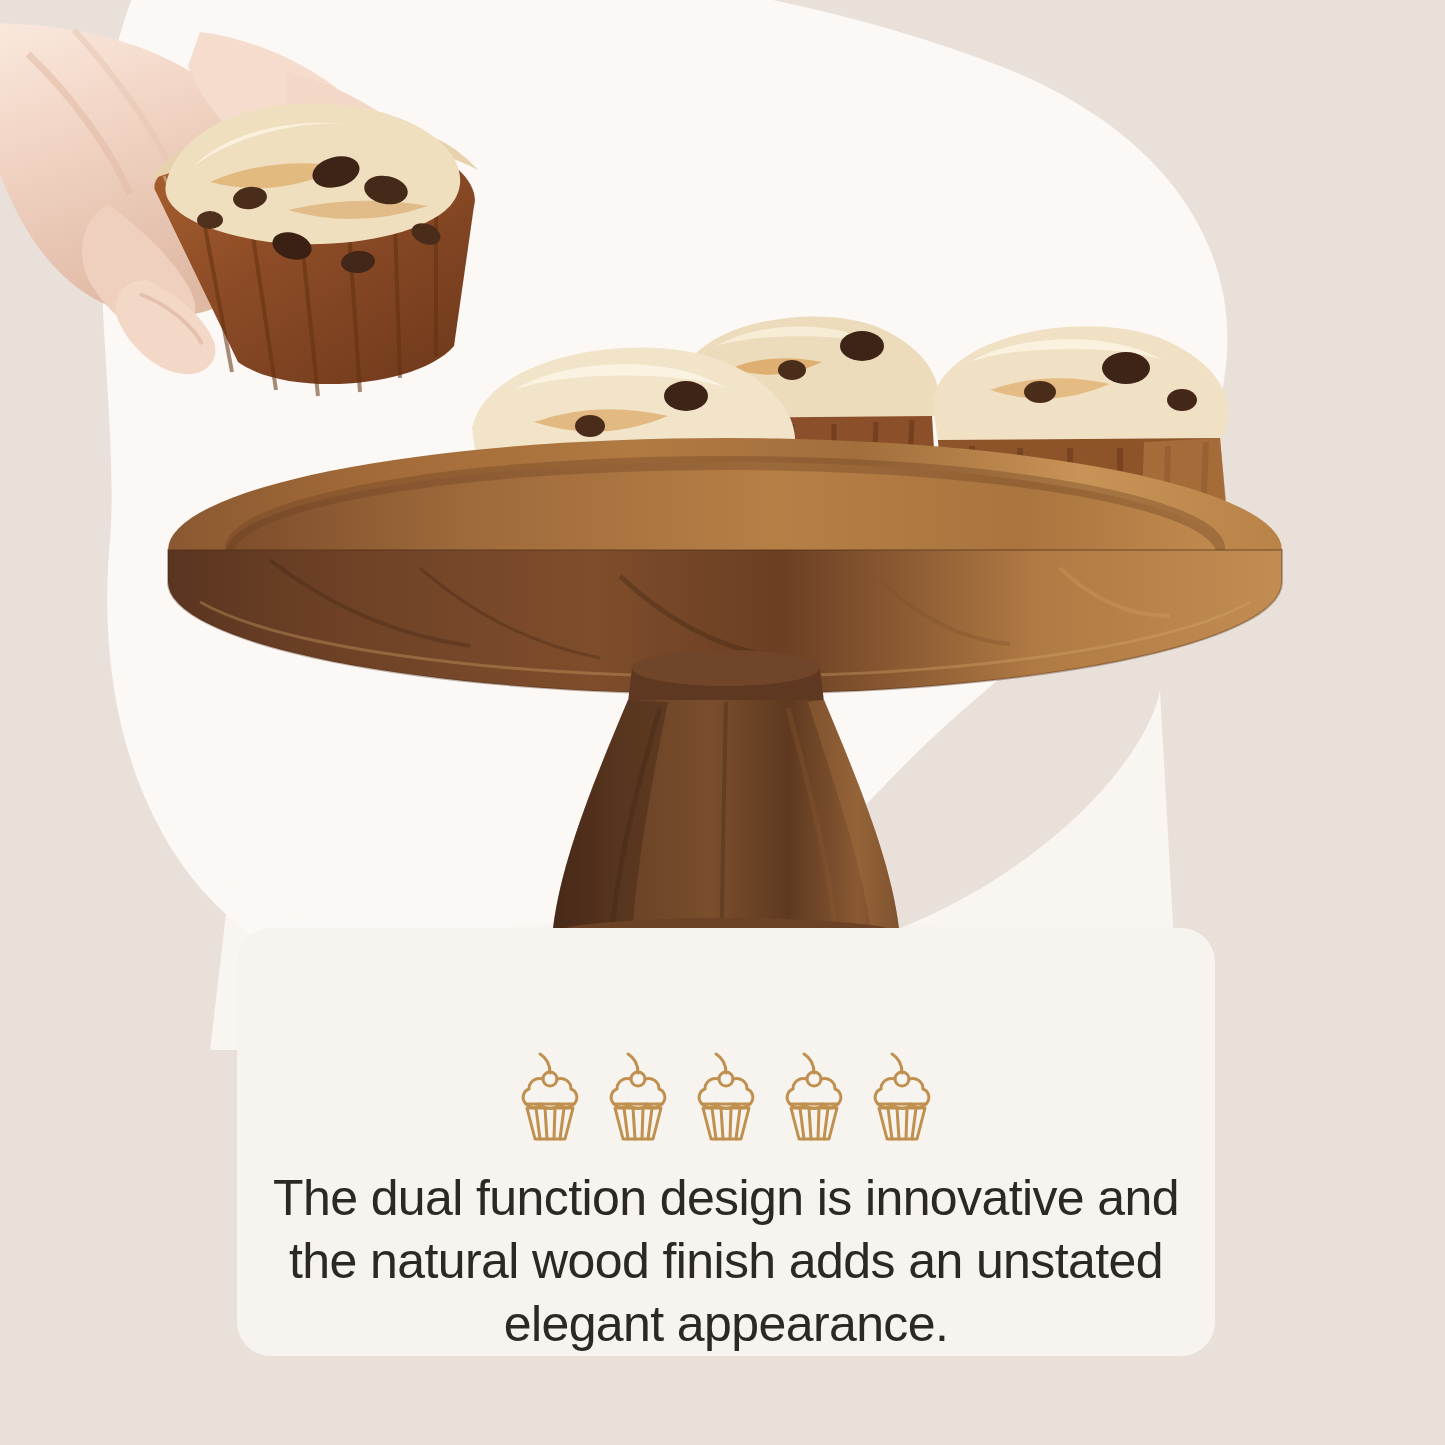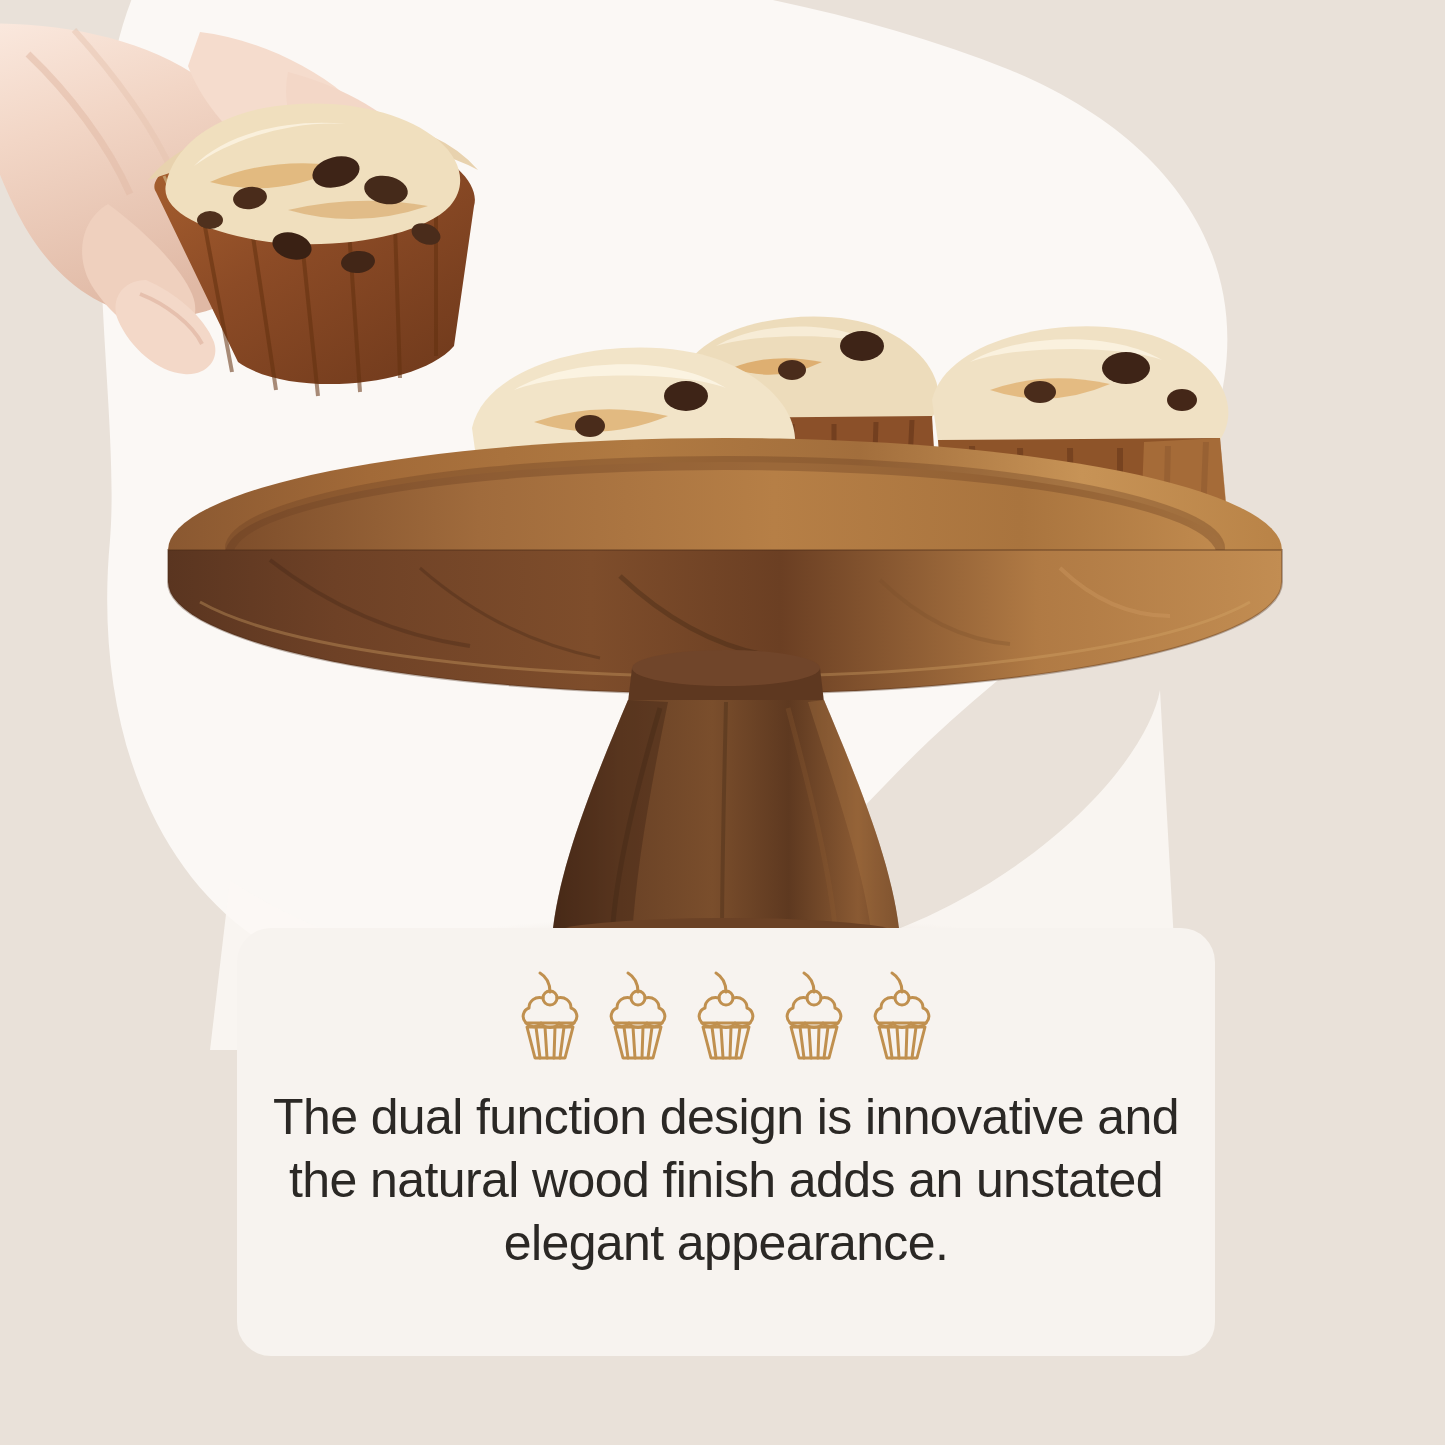--- a/index.html
+++ b/index.html
@@ -42,20 +42,21 @@
   #review-card {
     position:absolute;
     left:237px; top:928px;
     width:978px; height:428px;
     background:#F7F3EF;
     border-radius:34px;
     display:flex;
     flex-direction:column;
     align-items:center;
     padding-top:36px;
+    justify-content:flex-end;
   }
 
   #rating-row {
     display:flex;
     gap:22px;
     align-items:flex-end;
     height:100px;
   }
   .cupcake-icon { width:66px; height:94px; display:block; }
 

